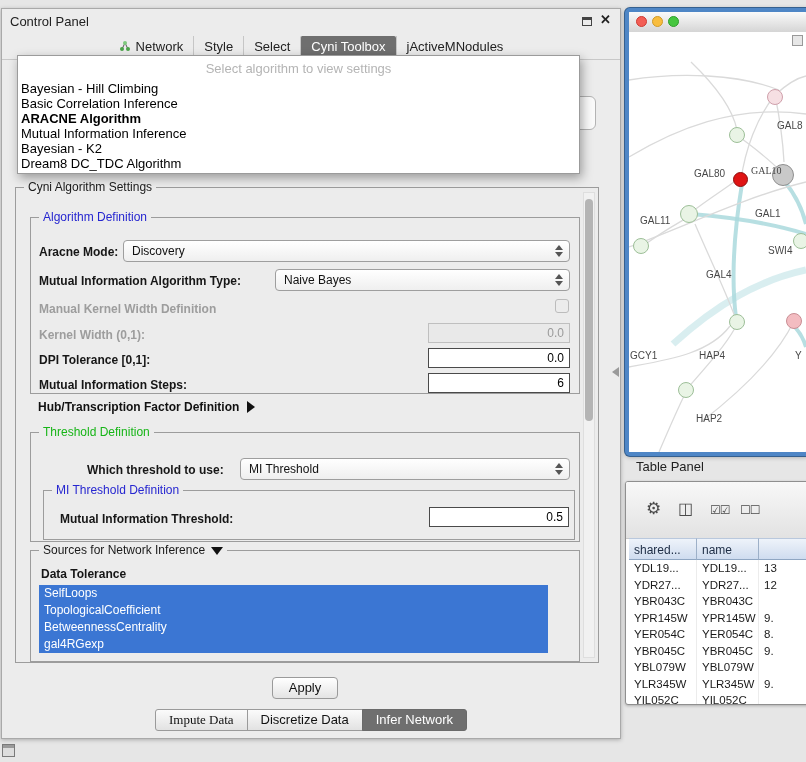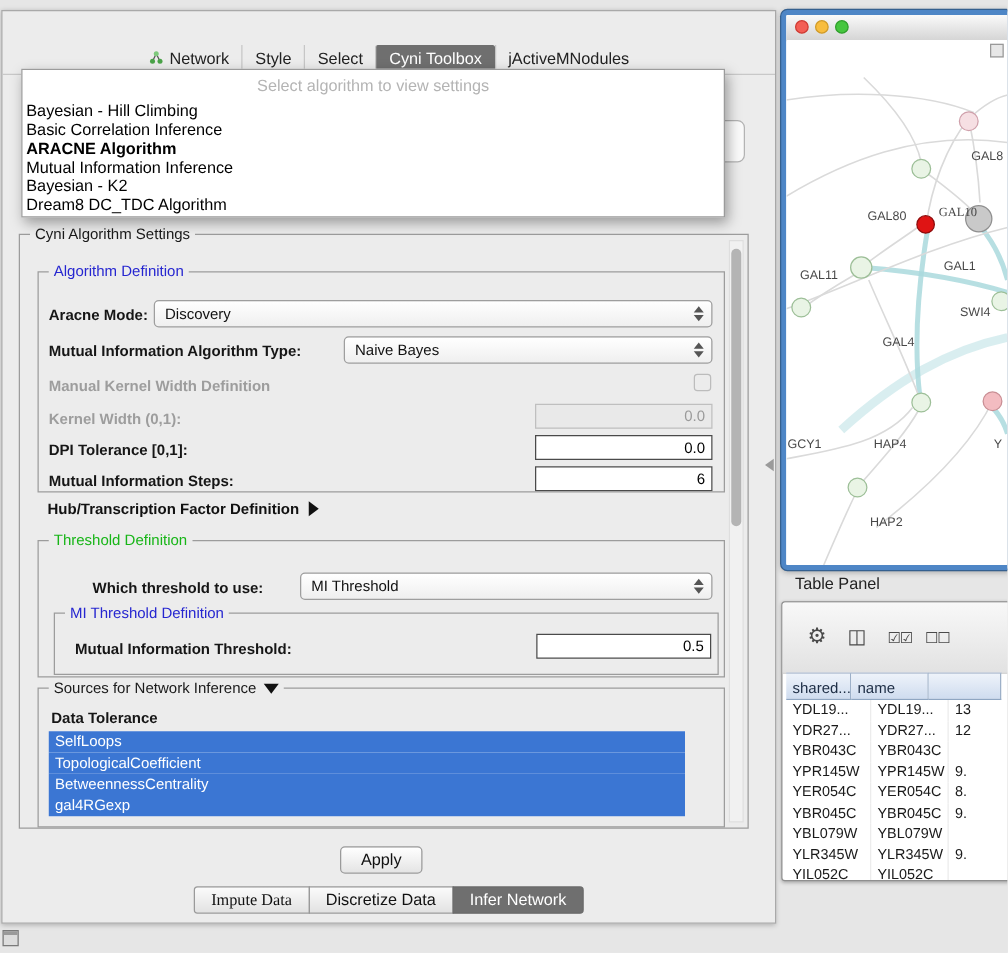--- a/index.html
+++ b/index.html
@@ -108,20 +108,25 @@
   #dock-icon:before{content:"";display:block;height:3px;background:#9a9a9a;}
   #splitter-grip{position:absolute;left:612px;top:367px;width:0;height:0;
       border-top:5px solid transparent;border-bottom:5px solid transparent;border-right:7px solid #9a9a9a;}
 </style>
 </head>
 <body>
 
 <div id="app">
 
   <div id="control-panel">
+    <div class="cp-titlebar">
+      <span class="cp-title">Control Panel</span>
+      <span class="float-icon"></span>
+      <span class="close-icon">✕</span>
+    </div>
 
     <div class="cp-tabbar">
       <span class="cp-tab">
         <svg width="12" height="12" viewBox="0 0 12 12">
           <line x1="3" y1="9" x2="6" y2="3" stroke="#555" stroke-width="1"></line>
           <line x1="6" y1="3" x2="9" y2="9" stroke="#555" stroke-width="1"></line>
           <circle cx="3" cy="9" r="2" fill="#4aa348"></circle>
           <circle cx="9" cy="9" r="2" fill="#4aa348"></circle>
           <circle cx="6" cy="3" r="2" fill="#7ec97c"></circle>
         </svg>
@@ -182,21 +187,21 @@
         <input class="tf" style="left: 397px; top: 155px; width: 142px;" value="6">
       </div>
 
       <div id="hub-row">
         <span>Hub/Transcription Factor Definition</span><span class="tri-right"></span>
       </div>
 
       <div class="grp" id="threshold-group">
         <span class="legend green">Threshold Definition</span>
 
-        <span class="lbl" style="left:43px;top:30px;">Which threshold to use:</span>
+        <span class="lbl" style="left:56px;top:30px;">Which threshold to use:</span>
         <div class="combo" style="left:209px;top:25px;width:330px;">
           <span>MI Threshold</span>
           <span class="arrows">
               <span class="tri-up"></span>
               <span class="tri-dn"></span>
             </span>
         </div>
 
         <div class="grp" id="mi-group">
           <span class="legend blue">MI Threshold Definition</span>
@@ -301,21 +306,21 @@
 
   <div id="table-win">
     <div id="tbl-toolbar">
       <span class="tbl-icon" style="left:20px;top:16px;font-size:17px;">⚙</span>
       <span class="tbl-icon" style="left:52px;top:17px;font-size:16px;">◫</span>
       <span class="tbl-icon" style="left:84px;top:21px;font-size:12px;letter-spacing:-1px;">☑☑</span>
       <span class="tbl-icon" style="left:114px;top:21px;font-size:12px;letter-spacing:-1px;">☐☐</span>
     </div>
 
     <div class="tbl-header">
-      <span class="th" style="width:52px;">shared...</span><span class="th" style="width:62px;">name</span><span class="th" style="width:58px;"></span>
+      <span class="th" style="width:68px;">shared...</span><span class="th" style="width:62px;">name</span><span class="th" style="width:58px;"></span>
     </div>
 
     <div class="tbl-rows">
       <div class="tr">
           <span class="td" style="width:68px;">YDL19...</span>
           <span class="td" style="width:62px;">YDL19...</span>
           <span class="td" style="width:58px;">13</span>
         </div>
       <div class="tr">
           <span class="td" style="width:68px;">YDR27...</span>

